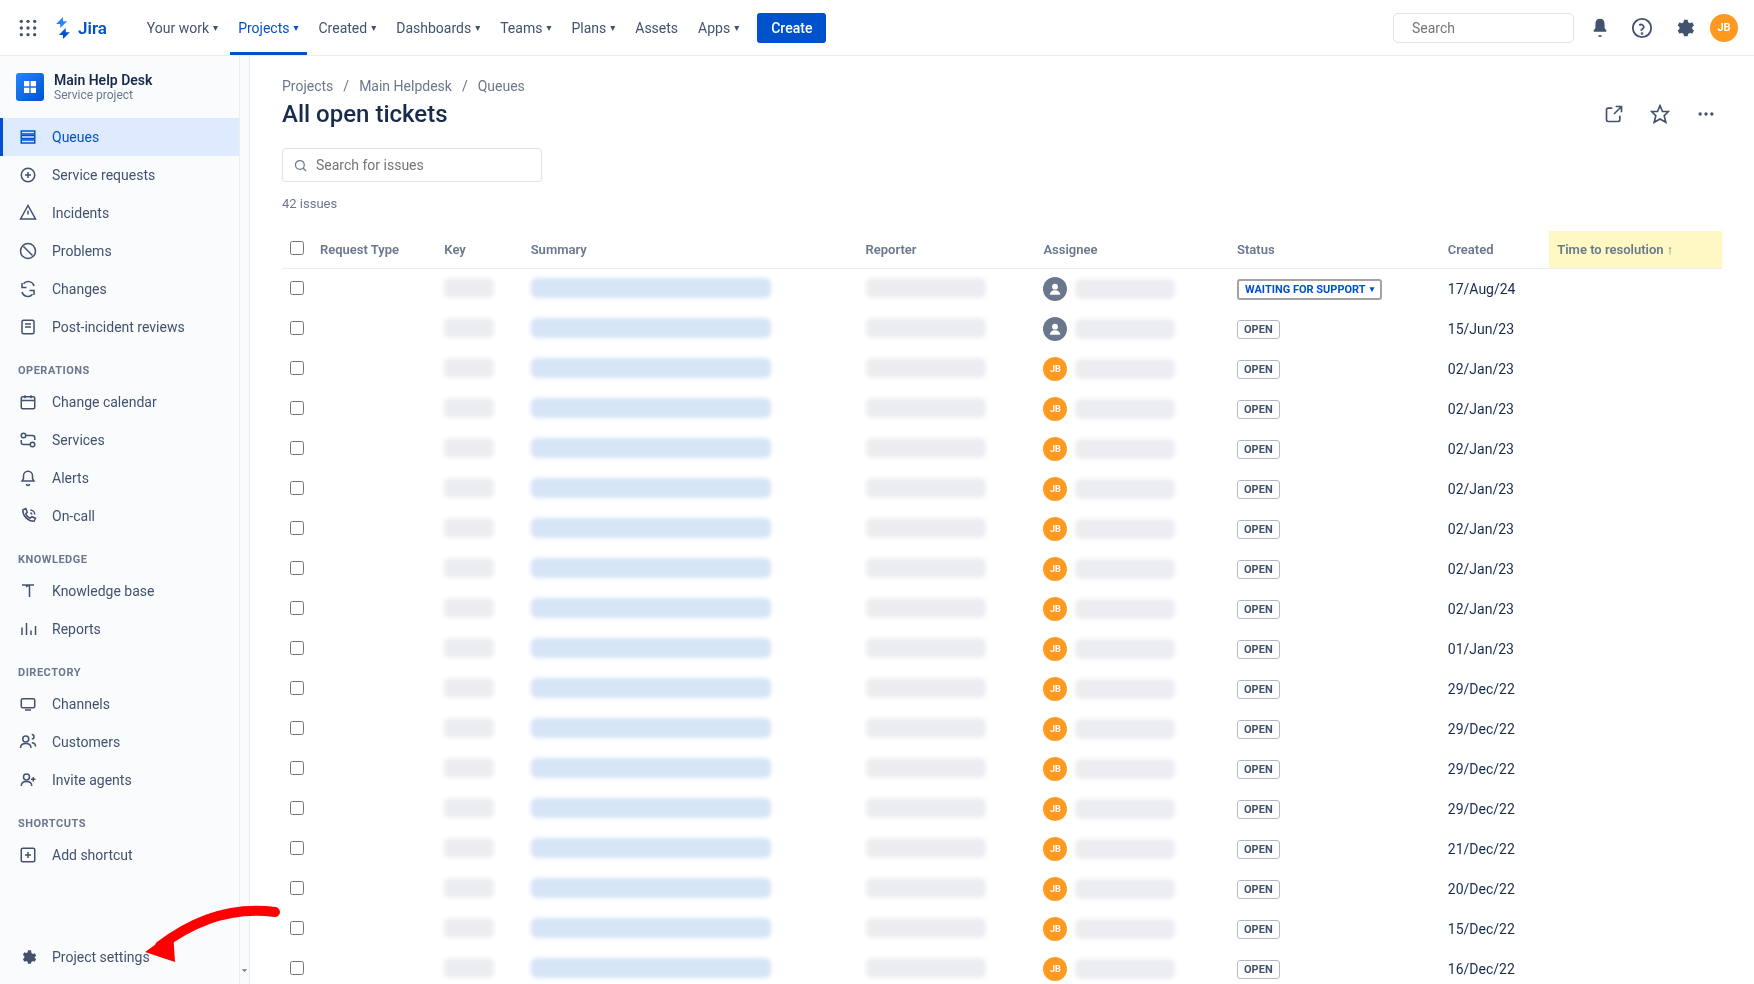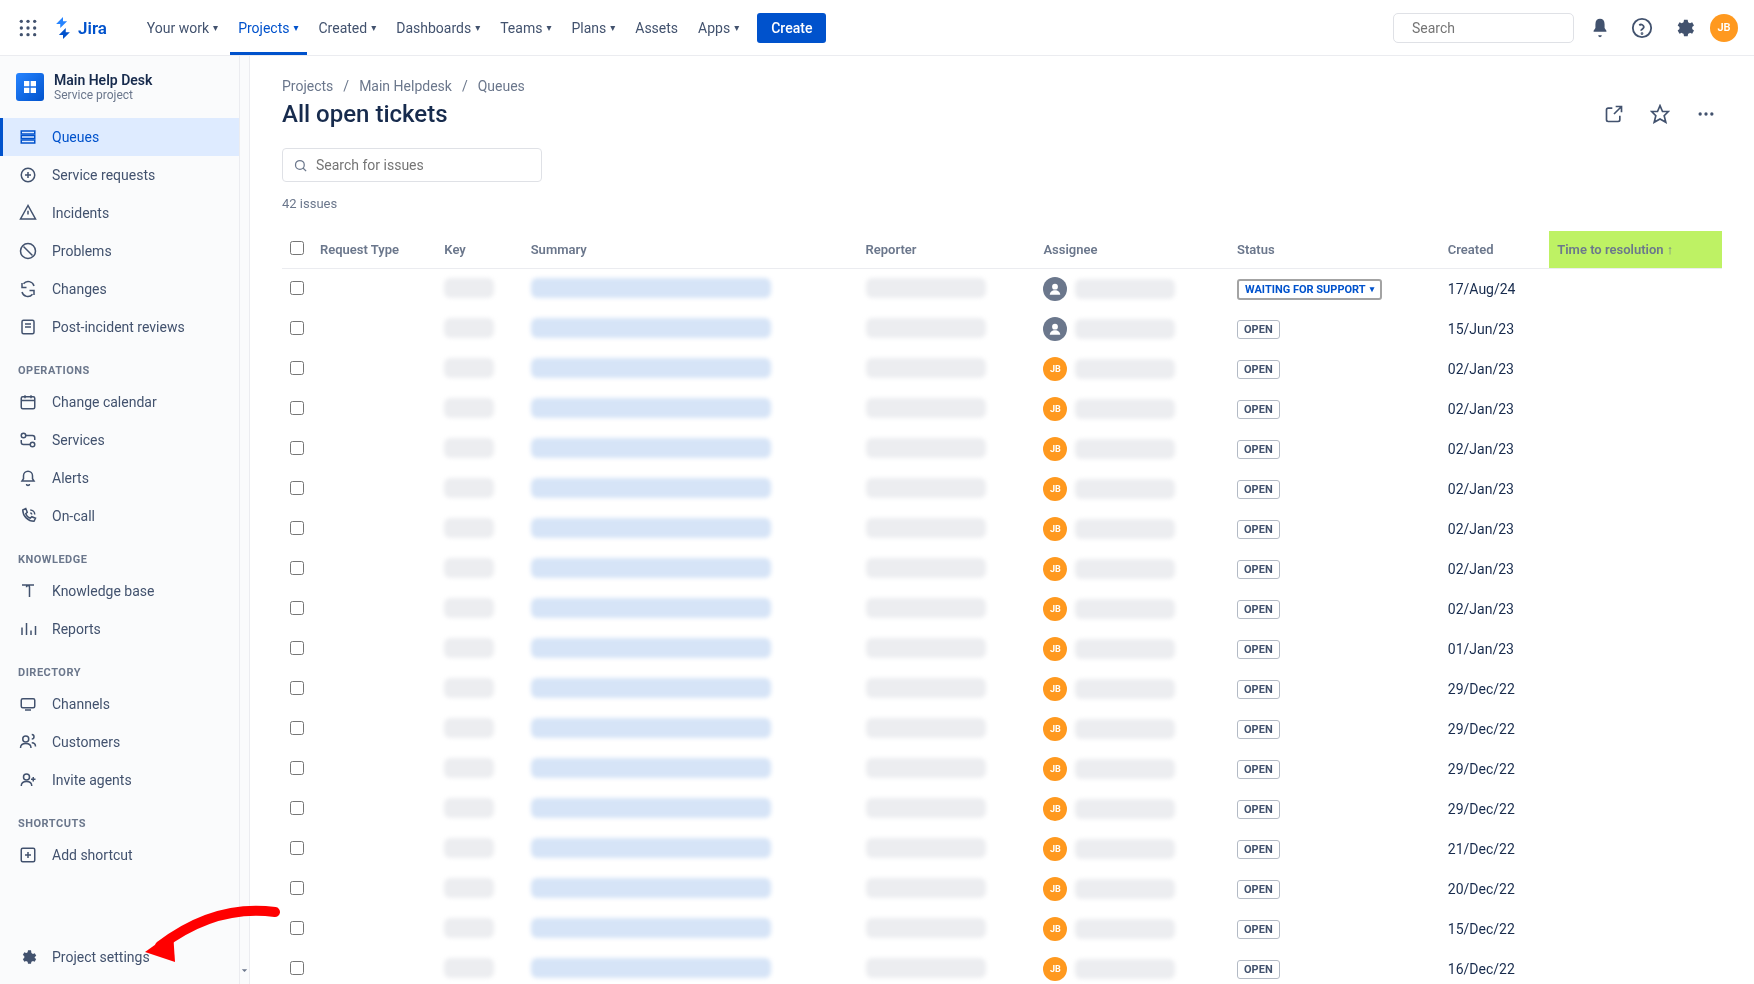--- a/index.html
+++ b/index.html
@@ -43,21 +43,21 @@
 .page-title-row { display:flex; align-items:center; }
 .page-title { font-size:24px; font-weight:500; color:#172B4D; }
 .page-actions { margin-left:auto; display:flex; gap:14px; }
 .issue-search { margin-top:18px; width:260px; border:1px solid #dfe1e6; border-radius:4px; padding:8px 10px; display:flex; align-items:center; gap:8px; }
 .issue-search input { border:none; outline:none; flex:1; font-size:14px; }
 .count { margin-top:14px; color:#6B778C; font-size:13px; }
 
 
 table { width:100%; border-collapse:collapse; margin-top:20px; }
 th { text-align:left; font-weight:600; font-size:13px; color:#6B778C; padding:10px 8px; border-bottom:1px solid #ebecf0;margin-left:20px; }
-th.sortable { background:#bef264; cursor:pointer; }
+th.sortable { background:#fef9c3; cursor:pointer; }
 td { padding:8px 8px; font-size:14px; color:#172B4D; vertical-align:middle; }
 tr.data-row { height:40px; }
 .ck { width:30px; }
 input[type=checkbox] { width:14px; height:14px; cursor:pointer; }
 .blur-pill { background:#ecedf0; border-radius:6px; filter:blur(2px); height:20px; display:inline-block; }
 .blur-pill.w50{width:50px;} .blur-pill.w240{width:240px; background:#d6e4f7;} .blur-pill.w120{width:120px;} .blur-pill.w100{width:100px;}
 .assignee-cell { display:flex; align-items:center; gap:8px; }
 .avatar-sm { width:24px; height:24px; border-radius:50%; background:#FF991F; color:#fff; display:flex; align-items:center; justify-content:center; font-size:9px; font-weight:700; flex-shrink:0; }
 .avatar-grey { background:#6B778C; }
 .avatar-grey svg { fill:#fff; }

